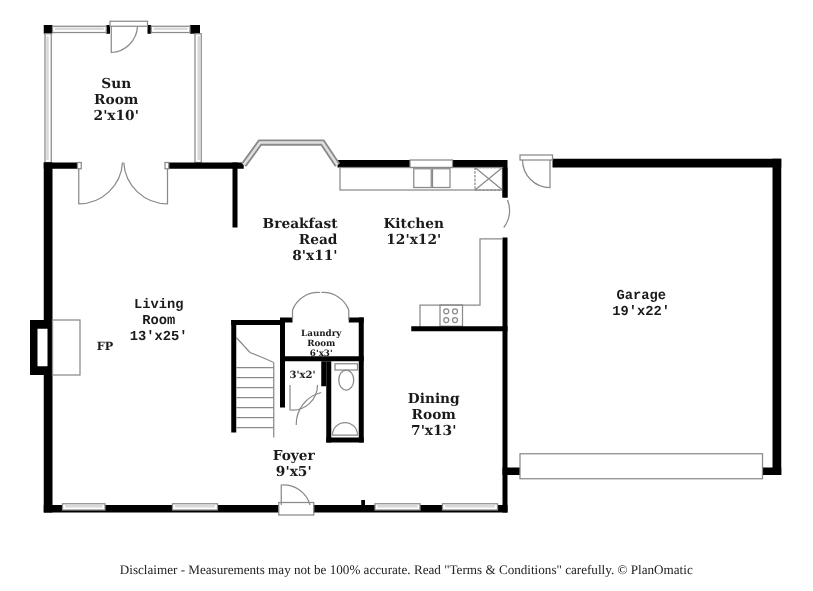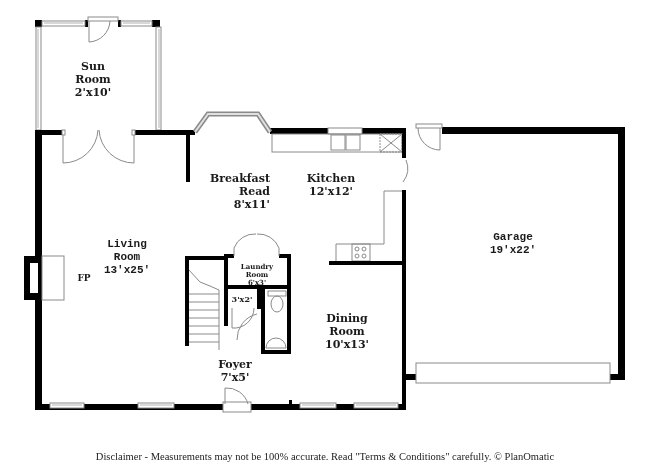--- a/index.html
+++ b/index.html
@@ -189,26 +189,26 @@
   <div class="dim">6'x3'</div>
 </div>
 
 <div class="label small" style="left:228px; top:295px; width:28px; font-size:8px;">
   <div class="dim">3'x2'</div>
 </div>
 
 <div class="label" style="left:312px; top:312px; width:70px;">
   <div>Dining</div>
   <div>Room</div>
-  <div class="dim">10'x13'</div>
+  <div class="dim">7'x13'</div>
 </div>
 
 <div class="label" style="left:200px; top:358px; width:70px;">
   <div>Foyer</div>
-  <div class="dim">7'x5'</div>
+  <div class="dim">9'x5'</div>
 </div>
 
 <div class="label" style="left:478px; top:231px; width:70px;font-family:Liberation Mono, monospace;">
   <div>Garage</div>
   <div class="dim">19'x22'</div>
 </div>
 
 <div class="label" style="left:42px; top:272px; width:14px; font-size:9px;margin-left:35px;">
   <span>FP</span>
 </div>

